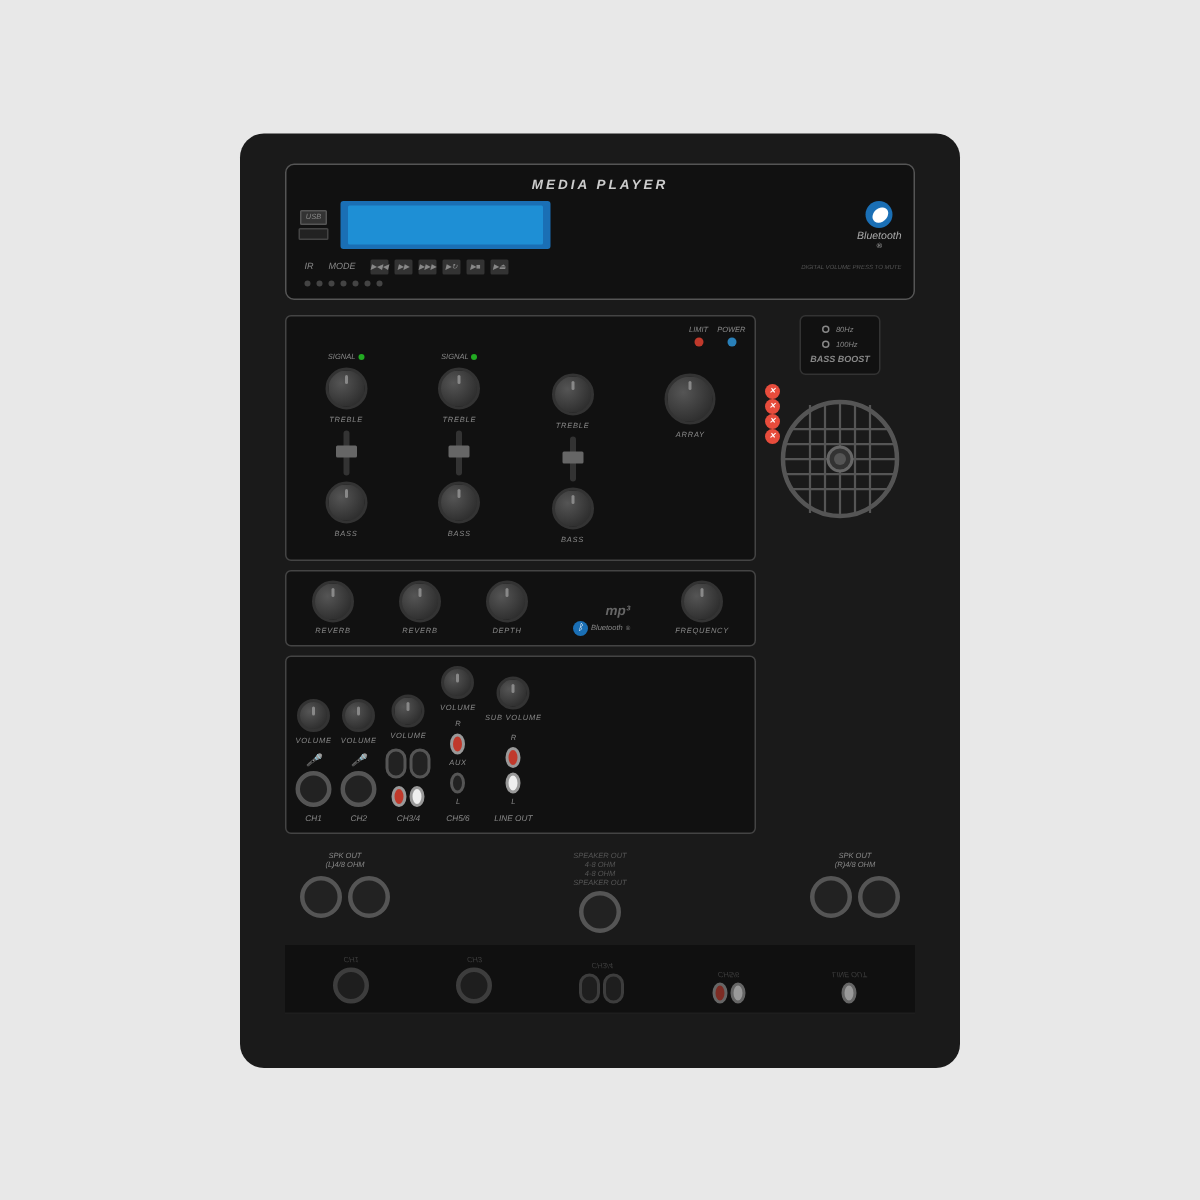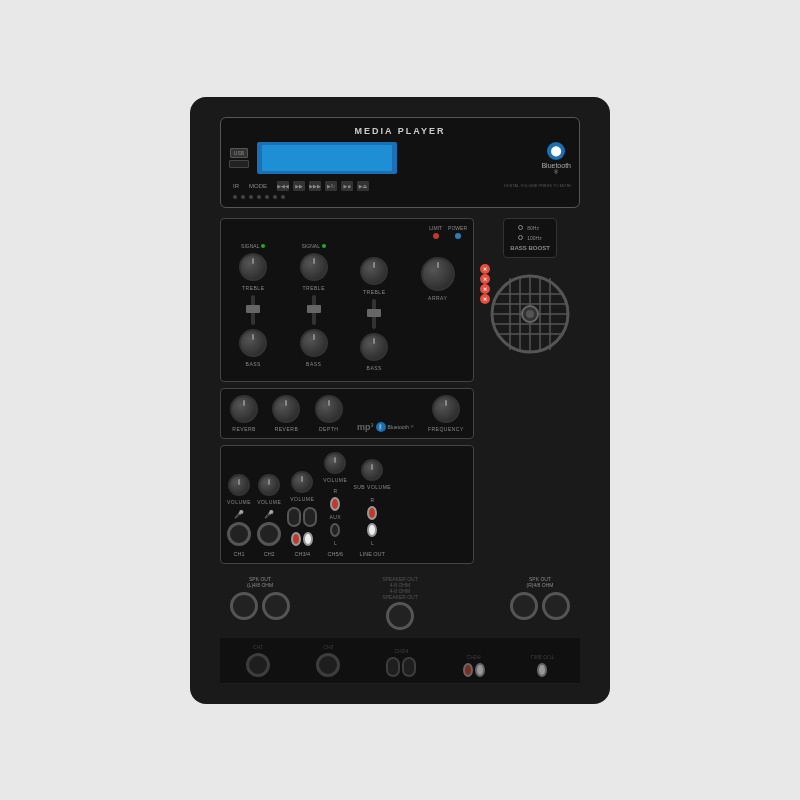--- a/index.html
+++ b/index.html
@@ -7,25 +7,26 @@
       width: 800px;
       height: 800px;
       background: #e8e8e8;
       display: flex;
       justify-content: center;
       align-items: center;
       font-family: Arial, sans-serif;
     }
 
     .panel-container {
-      width: 420px;
+      width: 480px;
       background: #1a1a1a;
       border-radius: 16px;
-      padding: 20px 30px 20px 30px;
+      padding: 20px 30px 36px 30px;
       position: relative;
+      font-style: italic;
     }
 
     
     .media-player-section {
       border: 1px solid #555;
       border-radius: 6px;
       padding: 8px;
       margin-bottom: 10px;
       background: #111;
     }
@@ -577,21 +578,21 @@
             <span class="knob-label">REVERB</span>
           </div>
           <div class="vol-strip">
             <div class="knob"></div>
             <span class="knob-label">REVERB</span>
           </div>
           <div class="vol-strip">
             <div class="knob"></div>
             <span class="knob-label">DEPTH</span>
           </div>
-          <div style="display:flex;flex-direction:row;align-items:flex-end;gap:2px;">
+          <div style="display:flex;flex-direction:column;align-items:flex-end;gap:2px;">
             <span class="mp3-logo">mp³</span>
             <div style="display:flex;align-items:center;gap:2px;">
               <div style="width:10px;height:10px;background:#1a6fb5;border-radius:50%;display:flex;align-items:center;justify-content:center;">
                 <span style="color:white;font-size:6px;">ᛒ</span>
               </div>
               <span style="color:#888;font-size:5px;">Bluetooth</span>
               <span style="color:#888;font-size:4px;">®</span>
             </div>
           </div>
           <div class="vol-strip">

